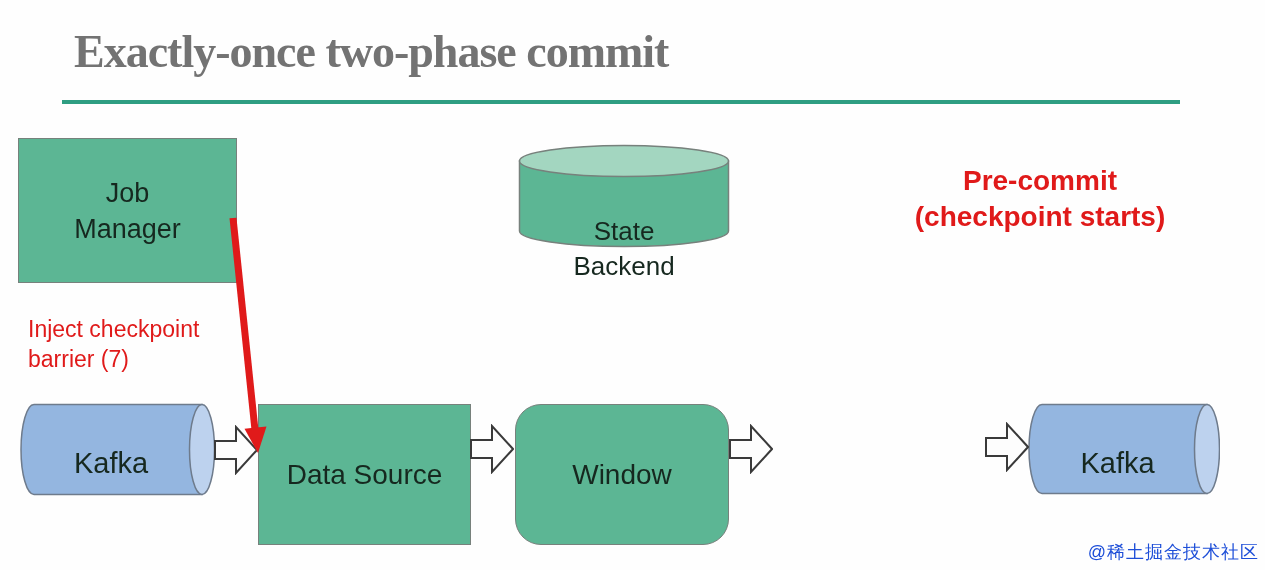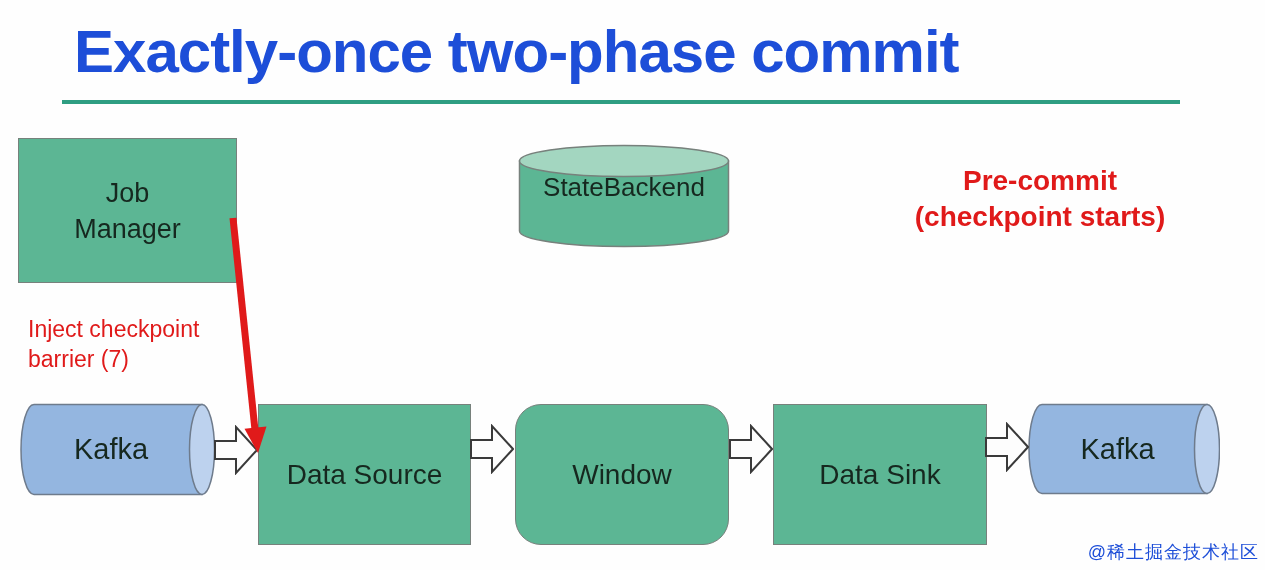--- a/index.html
+++ b/index.html
@@ -5,22 +5,22 @@
   html,body{margin:0;padding:0;background:#ffffff;}
   .stage{
     position:relative;
     width:1265px;height:570px;
     background:#fefefe;
     overflow:hidden;
     font-family:"Liberation Sans","DejaVu Sans",sans-serif;
   }
   .title{
     position:absolute;left:74px;top:20px;
-    font-size:60px;font-weight:bold;letter-spacing:-1px;
-    color:#1d4ed8;line-height:64px;white-space:nowrap;
+    font-size:46px;font-weight:bold;letter-spacing:-1px;
+    color:#737373;line-height:64px;white-space:nowrap;font-family:Liberation Serif, serif;
   }
   .rule{
     position:absolute;left:62px;top:100px;width:1118px;height:4px;
     background:var(--underline);
   }
   .gbox{
     position:absolute;
     background:var(--green);
     border:1.5px solid var(--box-border);
     box-sizing:border-box;
@@ -31,21 +31,21 @@
   .job{left:18px;top:138px;width:219px;height:145px;font-size:27px;}
   .dsource{left:258px;top:404px;width:213px;height:141px;}
   .window{left:515px;top:404px;width:214px;height:141px;border-radius:26px;}
   .dsink{left:773px;top:404px;width:214px;height:141px;}
   .cyl{position:absolute;}
   .cyl-state{left:518px;top:144px;width:212px;height:104px;}
   .cyl-kleft{left:20px;top:403px;width:196px;height:93px;}
   .cyl-kright{left:1028px;top:403px;width:192px;height:92px;}
   .cyl-label{
     position:absolute;color:var(--node-text);text-align:center;
-    display:flex;flex-direction:row;align-items:center;justify-content:center;
+    display:flex;flex-direction:column;align-items:center;justify-content:space-between;margin-top:44px;
   }
   .state-label{left:518px;top:170px;width:212px;font-size:26px;line-height:35px;}
   .kleft-label{left:20px;top:403px;width:182px;height:93px;font-size:29px;}
   .kright-label{left:1028px;top:403px;width:179px;height:92px;font-size:29px;}
   .red-note{
     position:absolute;color:var(--red);
   }
   .inject{left:28px;top:314px;font-size:23px;line-height:30px;text-align:left;}
   .precommit{left:880px;top:163px;width:320px;font-size:28px;line-height:36px;font-weight:bold;text-align:center;}
   .flow-arrow{position:absolute;width:44px;height:50px;}
@@ -97,23 +97,20 @@
   <div class="cyl-label kleft-label">
     <div>Kafka</div>
   </div>
 
   <div class="gbox dsource">
     <div>Data Source</div>
   </div>
   <div class="gbox window">
     <div>Window</div>
   </div>
-  <div class="gbox dsink">
-    <div>Data Sink</div>
-  </div>
 
   <svg class="cyl cyl-kright" viewBox="0 0 192 92">
     <path d="M179 1.5 L14 1.5 A13 44.5 0 0 0 14 90.5 L179 90.5 Z" style="fill:var(--blue);stroke:#6e7b8c;stroke-width:1.5"></path>
     <ellipse cx="179" cy="46" rx="12.5" ry="44.5" style="fill:var(--blue-light);stroke:#6e7b8c;stroke-width:1.5"></ellipse>
   </svg>
   <div class="cyl-label kright-label">
     <div>Kafka</div>
   </div>
 
   <svg class="flow-arrow a1" viewBox="0 0 44 50">

